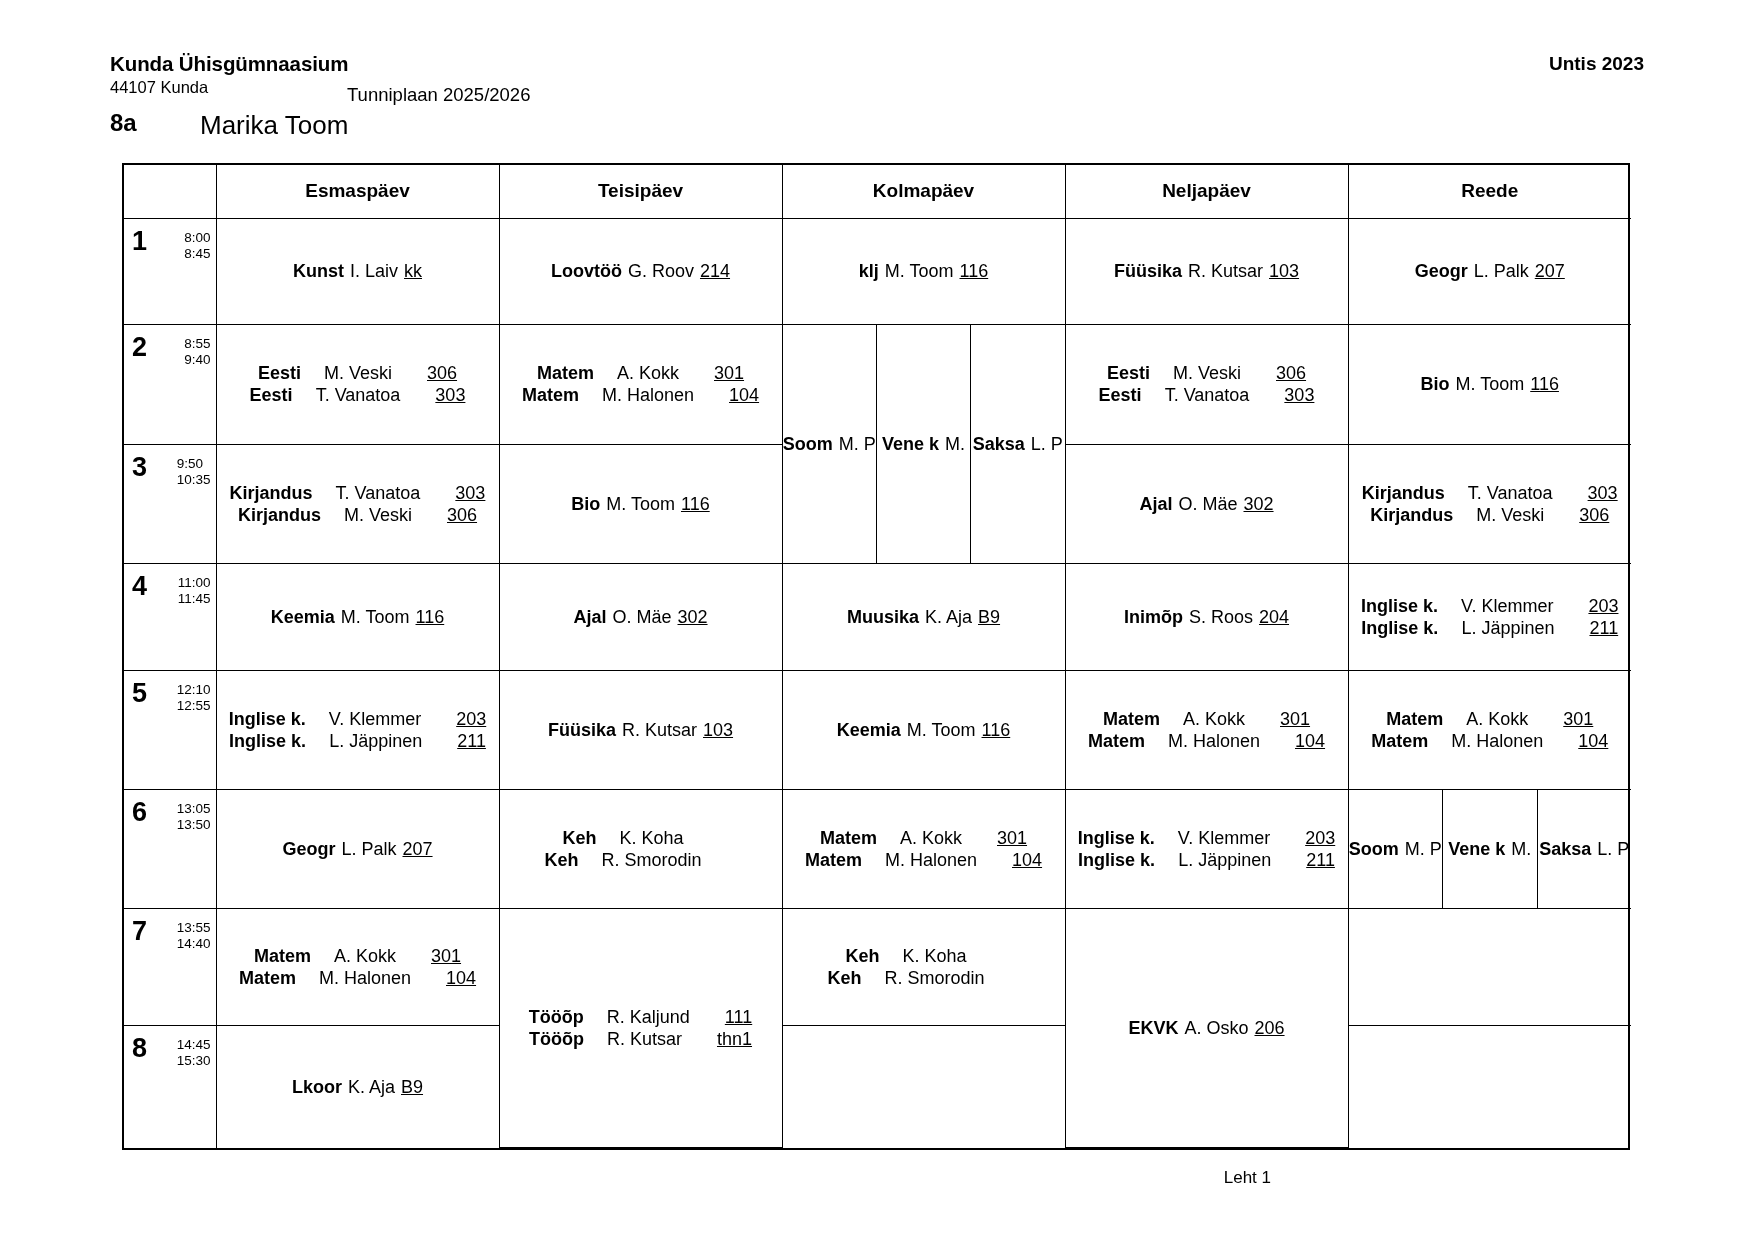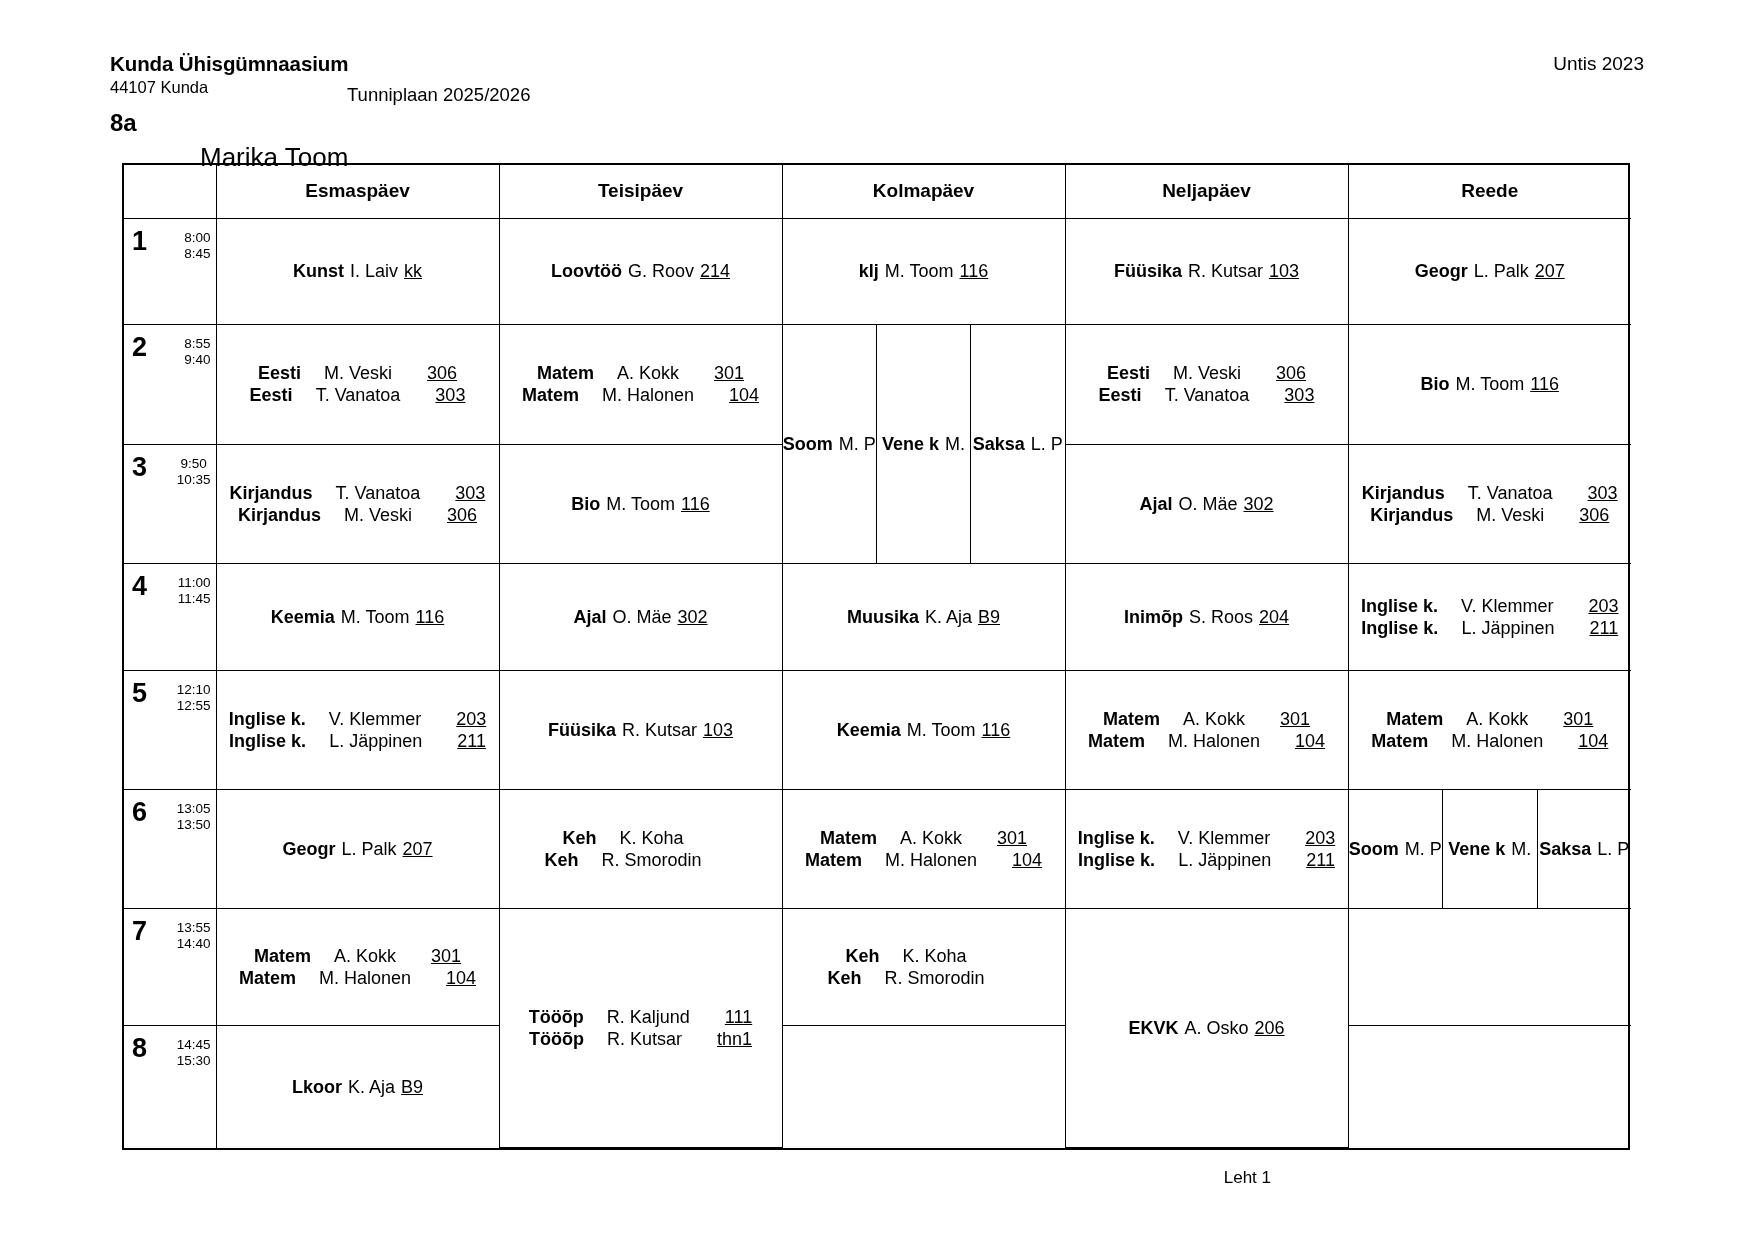--- a/index.html
+++ b/index.html
@@ -53,21 +53,21 @@
     top: 2px;
     font-size: 18.5px;
     white-space: nowrap;
     margin-top: 30px;
   }
   .hdr-untis {
     position: absolute;
     right: 0;
     top: 1px;
     font-size: 19px;
-    font-weight: normal;
+    font-weight: bold;
     white-space: nowrap;
   }
 
   
   .title-row {
     position: absolute;
     left: 110px;
     top: 106px;
     height: 36px;
   }
@@ -79,21 +79,20 @@
     font-weight: bold;
     line-height: 34px;
   }
   .title-teacher {
     position: absolute;
     left: 90px;
     top: 2px;
     font-size: 26px;
     line-height: 34px;
     white-space: nowrap;
-    margin-top: 32px;
   }
 
   
   .grid {
     position: absolute;
     left: 122px;
     top: 163px;
     width: 1508px;
     height: 987px;
     border: 2.5px solid #000;
@@ -148,21 +147,21 @@
     font-size: 27px;
     font-weight: bold;
     line-height: 1;
   }
   .ptimes {
     position: absolute;
     right: 5px;
     top: 11px;
     font-size: 13.5px;
     line-height: 16px;
-    text-align: center;
+    text-align: left;
     white-space: nowrap;
   }
 
   
   .lessons {
     display: flex;
     flex-direction: column;
     align-items: center;
     justify-content: center;
     gap: 0px;

